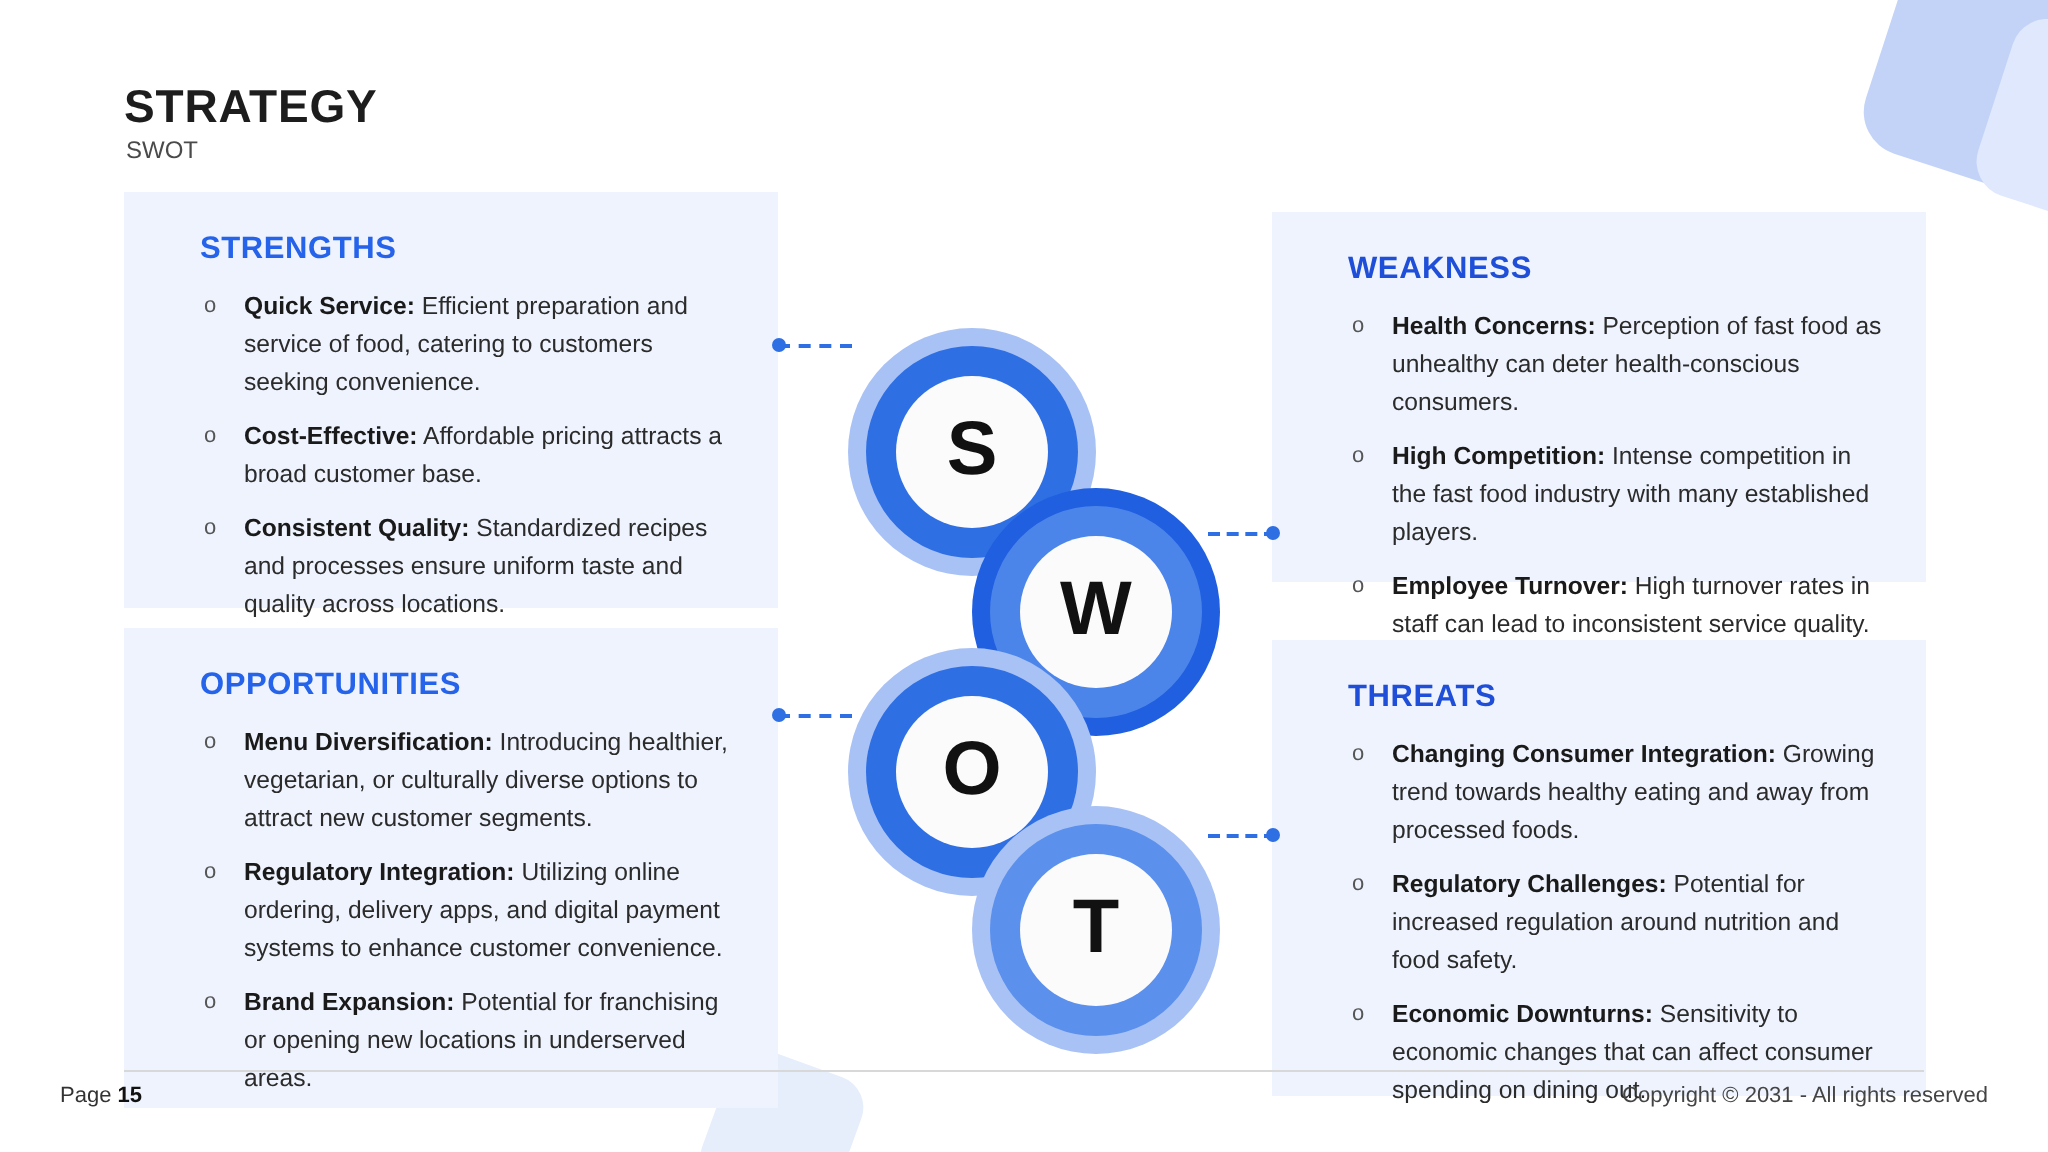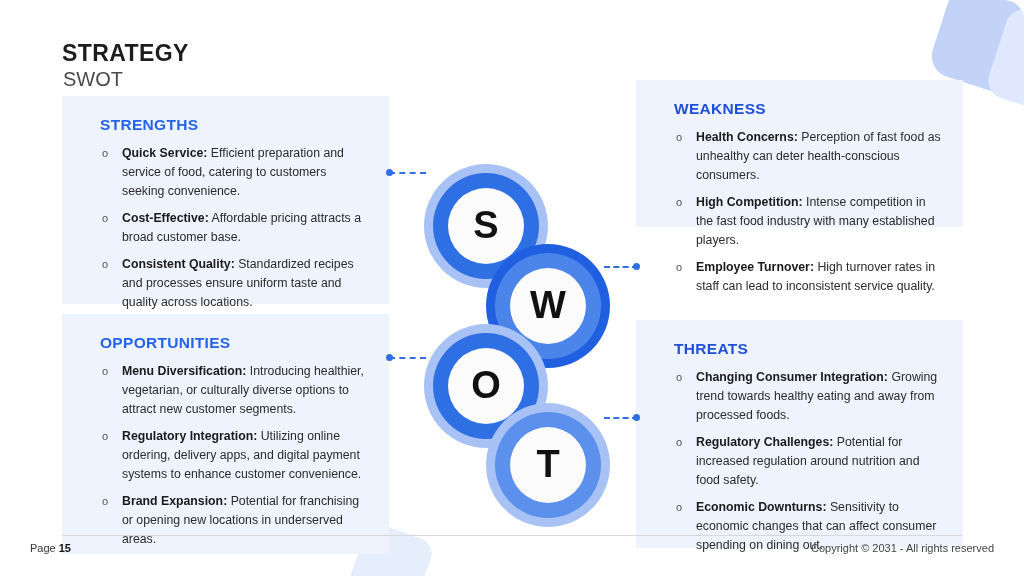--- a/index.html
+++ b/index.html
@@ -7,21 +7,20 @@
     width: 1024px; height: 576px;
     background: #ffffff;
     font-family: "Liberation Sans", sans-serif;
     overflow: hidden;
   }
   .slide {
     position: relative;
     width: 1024px; height: 576px;
     background: #ffffff;
     overflow: hidden;
-    border-radius: 20px;
   }
 
   
   .deco-tr {
     position: absolute;
     top: -30px; right: -28px;
     width: 110px; height: 120px;
     background: #c3d3f8;
     border-radius: 22px;
     transform: rotate(18deg);
@@ -47,33 +46,33 @@
   .title {
     position: absolute;
     left: 62px; top: 40px;
     font-size: 23px; font-weight: bold;
     letter-spacing: .4px;
     color: #1d1d1d;
   }
   .subtitle {
     position: absolute;
     left: 63px; top: 68px;
-    font-size: 20px;
+    font-size: 12px;
     color: #4a4a4a;
   }
 
   
   .panel {
     position: absolute;
     background: #eef3fd;
     padding: 20px 22px 16px 38px;
   }
   .p-str  { left: 62px;  top: 96px;  width: 327px; height: 208px; }
   .p-opp  { left: 62px;  top: 314px; width: 327px; height: 240px; }
-  .p-wea  { left: 636px; top: 80px;  width: 327px; height: 147px; }
+  .p-wea  { left: 636px; top: 106px;  width: 327px; height: 185px; }
   .p-thr  { left: 636px; top: 320px; width: 327px; height: 228px; }
 
   .panel h3 {
     font-size: 15.5px;
     font-weight: bold;
     color: #2563eb;
     letter-spacing: .3px;
     margin-bottom: 10px;
   }
   .panel.wea h3, .panel.thr h3 { color: #1f4fd8; }

